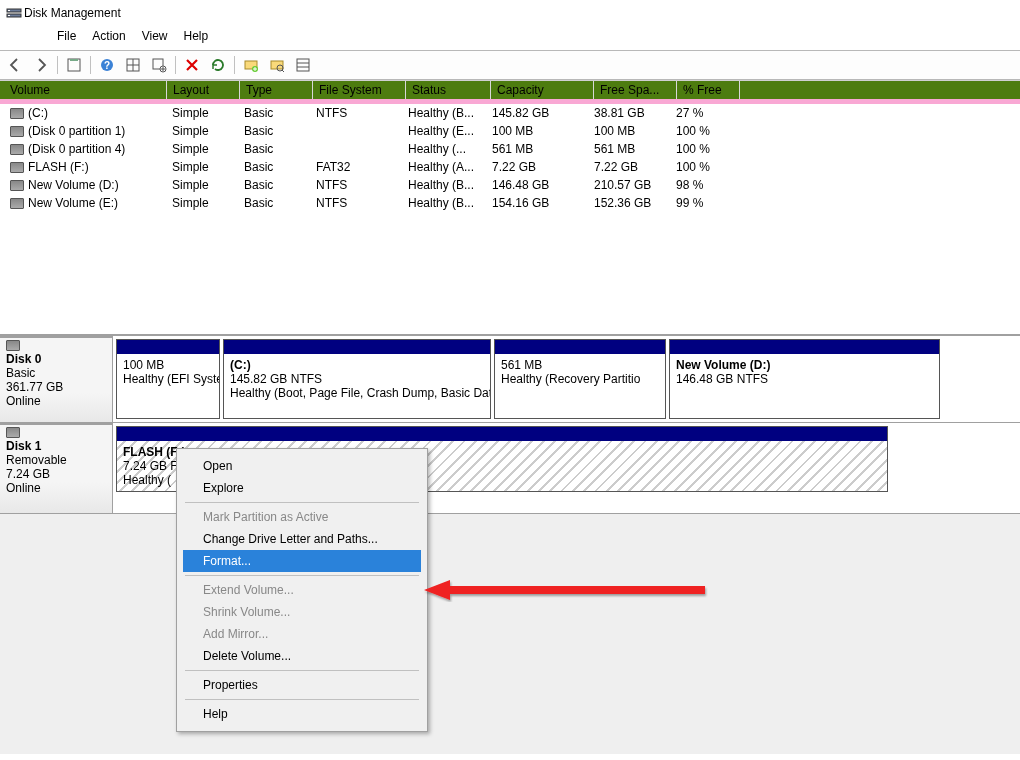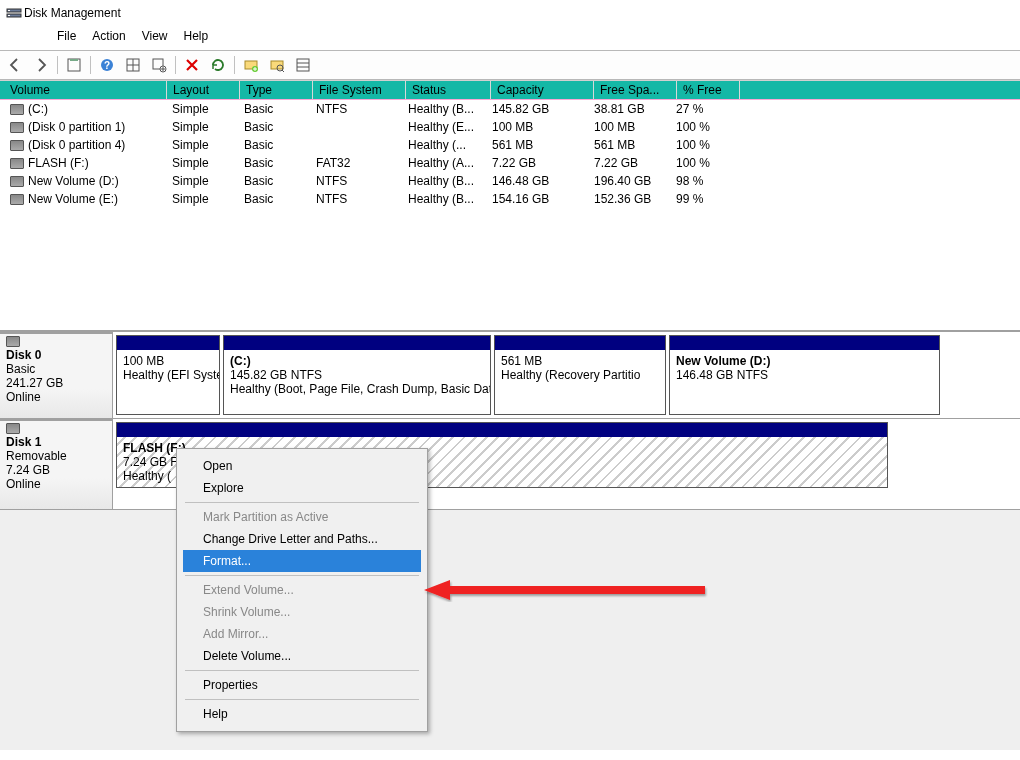--- a/index.html
+++ b/index.html
@@ -49,22 +49,22 @@
   }
   .tb-sep { width: 1px; height: 18px; background: #c0c0c0; margin: 0 2px; }
   .vol-header, .vol-row {
     display: flex;
     align-items: center;
     height: 18px;
     padding-left: 4px;
   }
   .vol-header {
     border-top: 1px solid #d0d0d0;
-    border-bottom: 1px solid #f9a8d4;
-    background: #14b8a6;
+    border-bottom: 5px solid #f9a8d4;
+    background: #4d7c0f;
   }
   .vol-header > div {
     border-right: 1px solid #d8d8d8;
     padding: 0 6px;
     height: 100%;
     display: flex; align-items: center;
     white-space: nowrap;
   }
   .vol-row > div { padding: 0 6px; white-space: nowrap; overflow: hidden; }
   .col-vol { width: 150px; }
@@ -316,21 +316,21 @@
     <div class="col-free">7.22 GB</div>
     <div class="col-pct">100 %</div>
   </div>
   <div class="vol-row">
     <div class="col-vol"><span class="drive-icon"></span><span>New Volume (D:)</span></div>
     <div class="col-layout">Simple</div>
     <div class="col-type">Basic</div>
     <div class="col-fs">NTFS</div>
     <div class="col-status">Healthy (B...</div>
     <div class="col-cap">146.48 GB</div>
-    <div class="col-free">196.40 GB</div>
+    <div class="col-free">210.57 GB</div>
     <div class="col-pct">98 %</div>
   </div>
   <div class="vol-row">
     <div class="col-vol"><span class="drive-icon"></span><span>New Volume (E:)</span></div>
     <div class="col-layout">Simple</div>
     <div class="col-type">Basic</div>
     <div class="col-fs">NTFS</div>
     <div class="col-status">Healthy (B...</div>
     <div class="col-cap">154.16 GB</div>
     <div class="col-free">152.36 GB</div>
@@ -338,21 +338,21 @@
   </div>
 </div>
 
 <div class="graphical">
 
   <div class="disk-row">
     <div class="disk-info">
       <span class="drive-icon"></span>
       <strong>Disk 0</strong>
       <span>Basic</span><br>
-      <span>241.27 GB</span><br>
+      <span>361.77 GB</span><br>
       <span>Online</span><br><br>
     </div>
     <div class="disk-parts">
       <div class="part d0p0">
         <div class="part-bar"></div>
         <strong></strong>
         <span class="cap">100 MB</span>
         <span class="pstat">Healthy (EFI Syste</span>
       </div>
       <div class="part d0p1">

